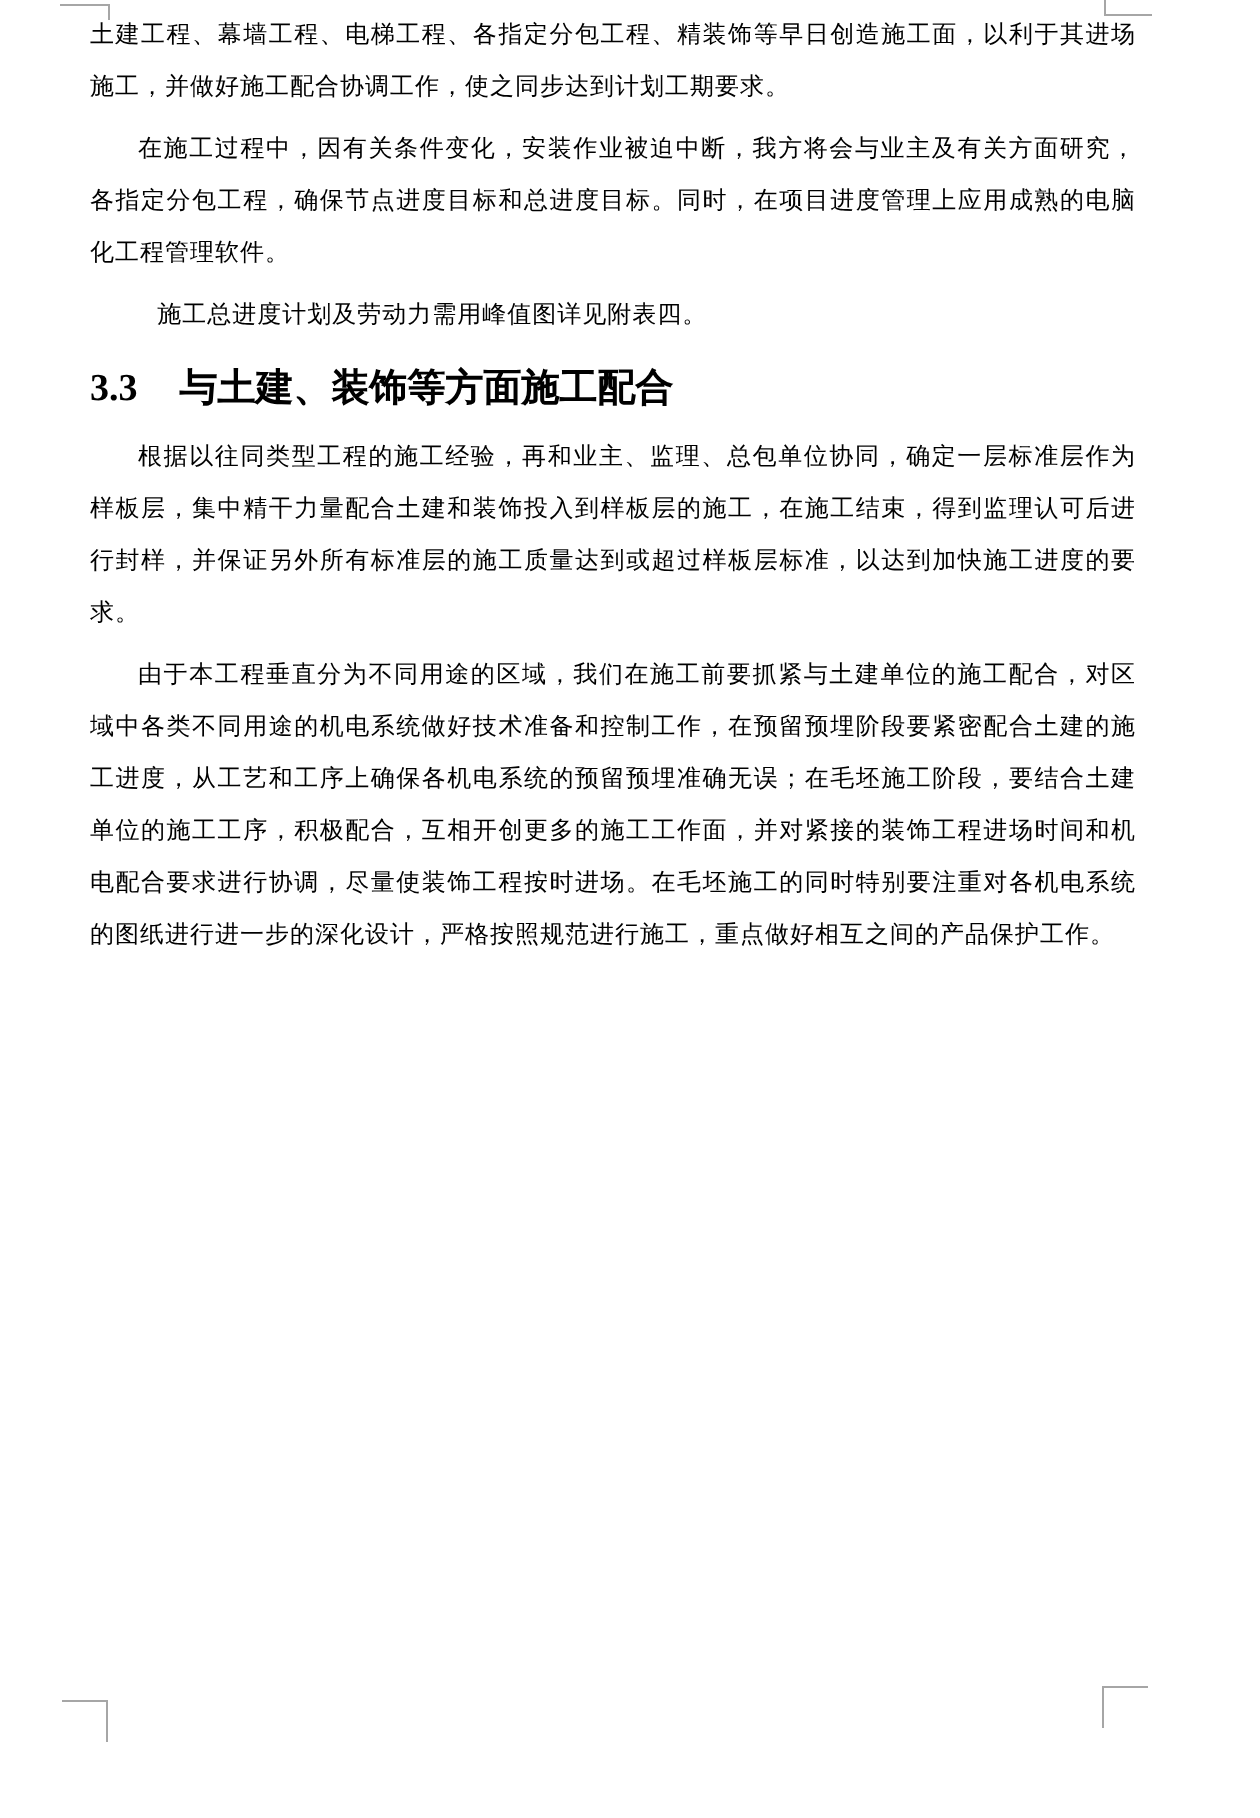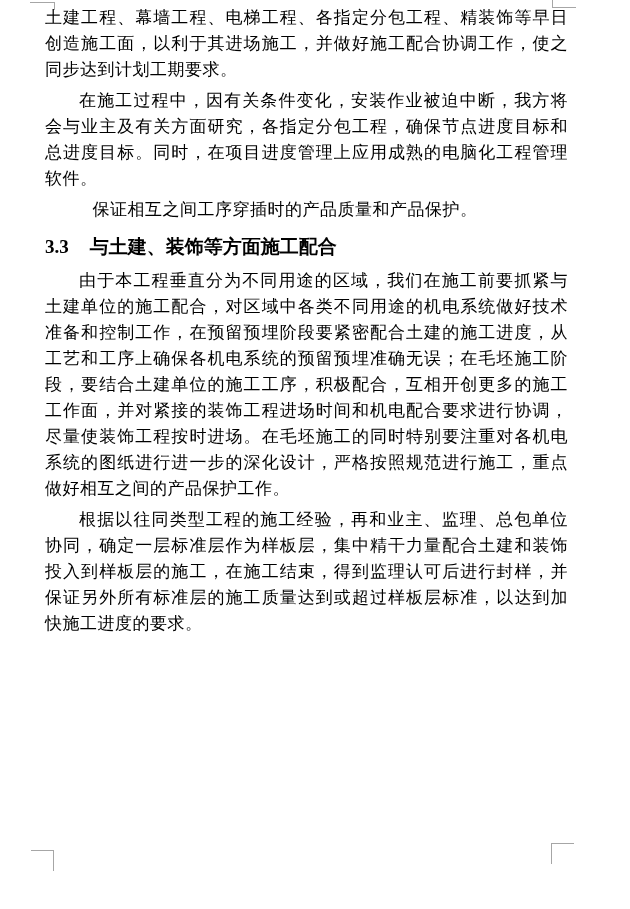--- a/index.html
+++ b/index.html
@@ -16,21 +16,21 @@
     font-family: "DejaVu Serif", "Liberation Serif", serif;
     overflow: hidden;
   }
   .content {
     position: absolute;
     left: 45px;
     top: 4px;
     width: 523px;
   }
   p.body {
-    font-size: 17px;
+    font-size: 12px;
     line-height: 26px;
     text-align: justify;
     margin: 0 0 5px 0;
     text-indent: 2em;
     letter-spacing: 0.5px;
   }
   p.noindent { text-indent: 0; }
   p.indent-more { text-indent: 2.8em; }
   h2.heading {
     font-size: 19px;
@@ -62,23 +62,23 @@
   <div class="crop br"></div>
 
   <div class="content">
 
     <p class="body noindent">土建工程、幕墙工程、电梯工程、各指定分包工程、精装饰等早日创造施工面，以利于其进场施工，并做好施工配合协调工作，使之同步达到计划工期要求。</p>
 
 
     <p class="body">在施工过程中，因有关条件变化，安装作业被迫中断，我方将会与业主及有关方面研究，各指定分包工程，确保节点进度目标和总进度目标。同时，在项目进度管理上应用成熟的电脑化工程管理软件。</p>
 
 
-    <p class="body indent-more">保证相互之间工序穿插时的产品质量和产品保护。</p>
+    <p class="body indent-more">施工总进度计划及劳动力需用峰值图详见附表四。</p>
 
     <h2 class="heading heading-33"><span class="hnum">3.3</span><span>与土建、装饰等方面施工配合</span></h2>
 
+    <p class="body">根据以往同类型工程的施工经验，再和业主、监理、总包单位协同，确定一层标准层作为样板层，集中精干力量配合土建和装饰投入到样板层的施工，在施工结束，得到监理认可后进行封样，并保证另外所有标准层的施工质量达到或超过样板层标准，以达到加快施工进度的要求。</p>
+
     <p class="body">由于本工程垂直分为不同用途的区域，我们在施工前要抓紧与土建单位的施工配合，对区域中各类不同用途的机电系统做好技术准备和控制工作，在预留预埋阶段要紧密配合土建的施工进度，从工艺和工序上确保各机电系统的预留预埋准确无误；在毛坯施工阶段，要结合土建单位的施工工序，积极配合，互相开创更多的施工工作面，并对紧接的装饰工程进场时间和机电配合要求进行协调，尽量使装饰工程按时进场。在毛坯施工的同时特别要注重对各机电系统的图纸进行进一步的深化设计，严格按照规范进行施工，重点做好相互之间的产品保护工作。</p>
-
-    <p class="body">根据以往同类型工程的施工经验，再和业主、监理、总包单位协同，确定一层标准层作为样板层，集中精干力量配合土建和装饰投入到样板层的施工，在施工结束，得到监理认可后进行封样，并保证另外所有标准层的施工质量达到或超过样板层标准，以达到加快施工进度的要求。</p>
 
 
   </div>
 </div>
 
 </body></html>

